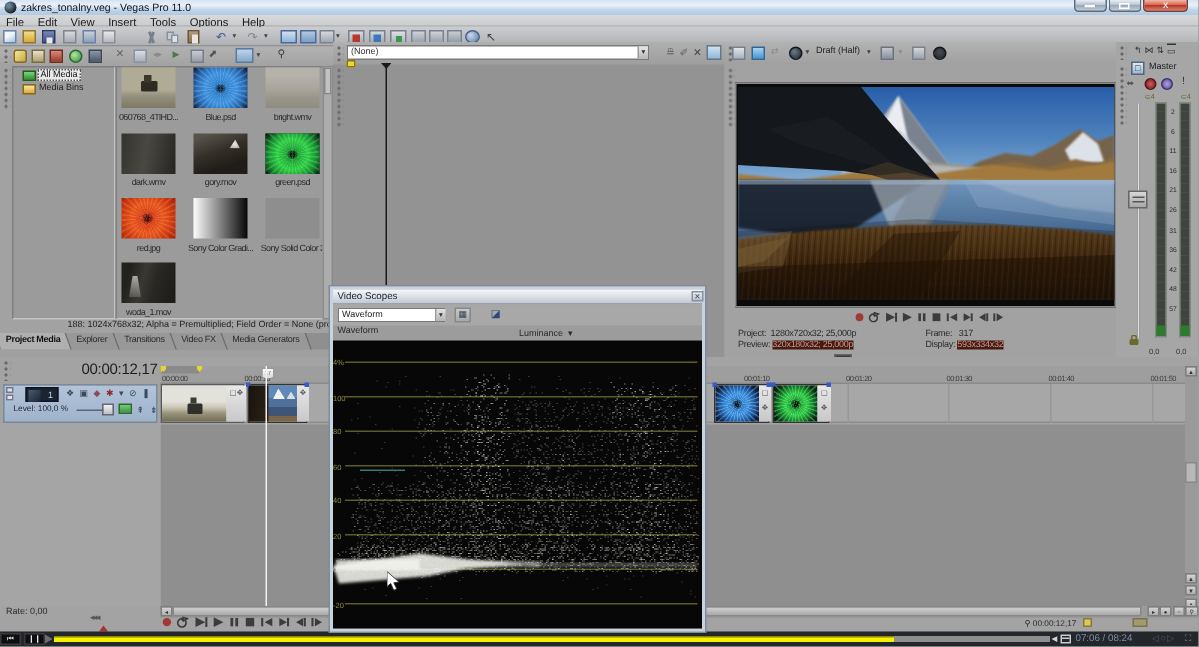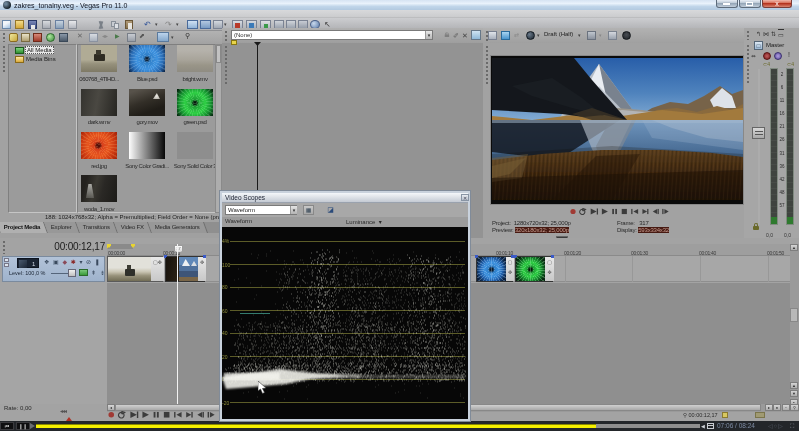--- a/index.html
+++ b/index.html
@@ -60,20 +60,29 @@
   <div class="abs" style="left:14px;top:1.5px;font-size:7px;color:#10131f;">zakres_tonalny.veg - Vegas Pro 11.0</div>
 
   <div class="abs" style="left:716px;top:0;width:22px;height:8px;border:1px solid #5d6b7a;border-top:none;border-radius:0 0 3px 3px;background:linear-gradient(#e8eef5,#b9c6d4 45%,#96a7b8 50%,#c2cedb);"></div>
   <div class="abs" style="left:723px;top:3px;width:7px;height:2px;background:#fff;box-shadow:0 0 1px #667;"></div>
   <div class="abs" style="left:739px;top:0;width:22px;height:8px;border:1px solid #5d6b7a;border-top:none;border-radius:0 0 3px 3px;background:linear-gradient(#e8eef5,#b9c6d4 45%,#96a7b8 50%,#c2cedb);"></div>
   <div class="abs" style="left:746px;top:2px;width:7px;height:4px;border:1px solid #fff;background:transparent;"></div>
   <div class="abs" style="left:762px;top:0;width:30px;height:8px;border:1px solid #7a3d39;border-top:none;border-radius:0 0 3px 3px;background:linear-gradient(#f0b8ac,#d66a54 45%,#b5331f 50%,#d98672);"></div>
   <div class="abs" style="left:773px;top:0px;width:8px;height:7px;color:#fff;font-size:7px;line-height:7px;text-align:center;">x</div>
 
   <div class="abs" style="left:0;top:10px;width:799px;height:8px;background:linear-gradient(#d8d9db,#cbccce);border-bottom:1px solid #bcbdbf;"></div>
+  <div class="abs" style="left:4px;top:10px;height:8px;font-size:7.5px;color:#1a1a1a;display:flex;gap:9px;align-items:center;">
+    <span>File</span>
+      <span>Edit</span>
+      <span>View</span>
+      <span>Insert</span>
+      <span>Tools</span>
+      <span>Options</span>
+      <span>Help</span>
+  </div>
 
   <div class="abs" id="maintoolbar" style="left:0;top:18px;width:799px;height:13px;
     background:linear-gradient(#cccdd0,#b0b1b4);border-bottom:1px solid #8e8f92;">
     <div class="abs ticon" style="left:2px;background:linear-gradient(150deg,#f2f6fa 40%,#9fc0e0);border:1px solid #6a87a8;"></div>
     <div class="abs ticon" style="left:15px;background:linear-gradient(#f5dd8a,#d4a83a);border:1px solid #96762a;"></div>
     <div class="abs ticon" style="left:28px;background:linear-gradient(#7a88b8,#3a4a80);border:1px solid #2a3866;">
         <div class="abs" style="left:2px;top:4px;width:4px;height:4px;background:#e8e8e8;"></div>
       </div>
     <div class="abs ticon" style="left:42px;background:linear-gradient(#d8dade,#a8acb4);border:1px solid #80858e;"></div>
     <div class="abs ticon" style="left:55px;background:linear-gradient(#c8d4e0,#8aa0b8);border:1px solid #6a80a0;"></div>

